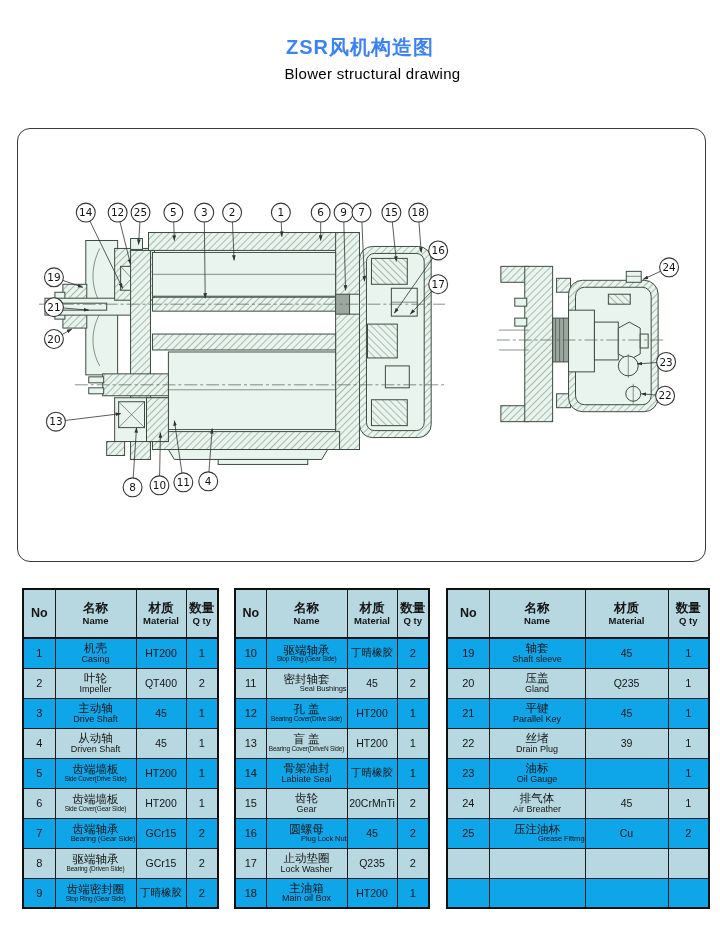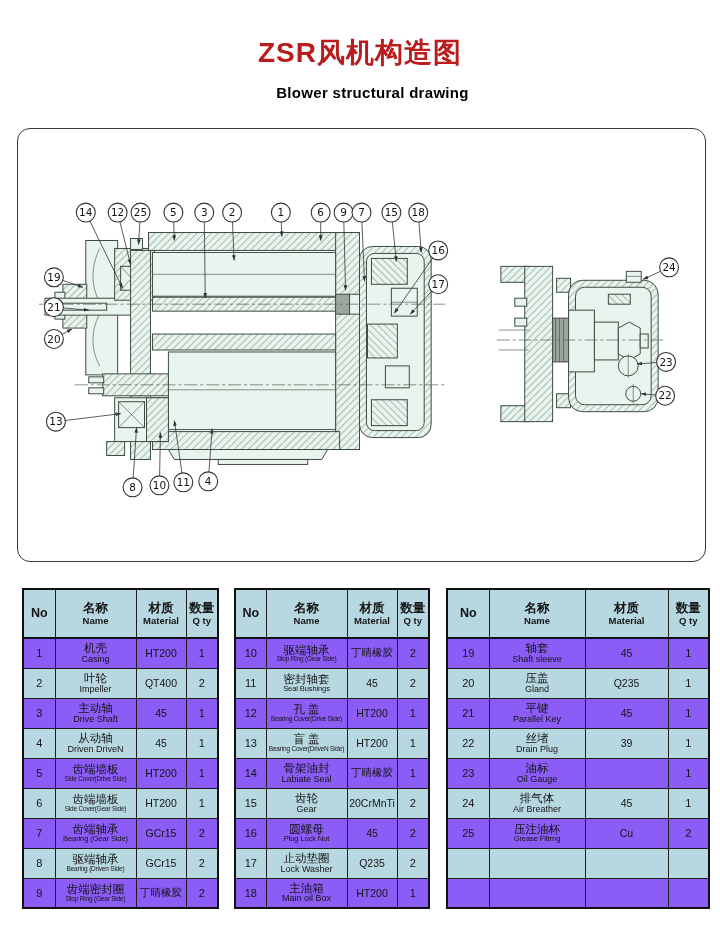--- a/index.html
+++ b/index.html
@@ -6,22 +6,22 @@
     --mint:#e8f4ed; --hatch-line:#5d7568; --outline:#3c4c42;
     --table-blue:#b7d8e1; --ink:#141414;
   }
   *{margin:0;padding:0;box-sizing:border-box;}
   html,body{width:720px;height:934px;background:#fff;overflow:hidden;
     font-family:"Liberation Sans","DejaVu Sans",sans-serif;color:var(--ink);}
   .page{position:relative;width:720px;height:934px;background:#fff;}
 
   
   .title-wrap{position:absolute;top:34px;left:0;width:720px;text-align:center;}
-  .title-zh{font-size:28px;font-weight:bold;letter-spacing:1px;color:#b91c1c;text-align:center;}
-  .title-en{font-size:15px;font-weight:bold;margin-top:12px;color:#000;letter-spacing:.3px;padding-left:25px;}
+  .title-zh{font-size:20px;font-weight:bold;letter-spacing:1px;color:#3b82f6;text-align:center;}
+  .title-en{font-size:15px;font-weight:normal;margin-top:4px;color:#000;letter-spacing:.3px;padding-left:25px;}
 
   
   .panel{position:absolute;left:17px;top:128px;width:689px;height:434px;
     border:1.6px solid #3a3a3a;border-radius:13px;background:#fff;}
   .panel svg{width:100%;height:100%;display:block;}
 
   .mint{fill:var(--mint);stroke:var(--outline);stroke-width:1;}
   .hatch{fill:url(#hatch);stroke:var(--outline);stroke-width:1;}
   .hatch2{fill:url(#hatch2);stroke:var(--outline);stroke-width:1;}
   .gray{fill:#9da69f;stroke:var(--outline);stroke-width:1;}
@@ -29,34 +29,34 @@
   .rib{stroke:#4b5b51;stroke-width:.8;fill:none;}
   .cline{stroke:#51645a;stroke-width:.7;stroke-dasharray:13 3 3 3;fill:none;}
   .p-bg{fill:var(--mint);} .p-line{stroke:var(--hatch-line);stroke-width:.9;}
   .callout-line{stroke:#333;stroke-width:.8;fill:none;marker-end:url(#arrow);}
   .callout-circle{fill:#fff;stroke:#333;stroke-width:1.1;}
   .callout-text{font:10.5px "DejaVu Sans",sans-serif;fill:#111;text-anchor:middle;}
   .arrow-head{fill:#333;}
 
   
   .parts-table{position:absolute;top:588px;border-collapse:collapse;table-layout:fixed;
-    background:#8b5cf6;border:2px solid #111;}
+    background:#0ea5e9;border:2px solid #111;}
   .parts-table th,.parts-table td{border:1px solid #1c1c1c;text-align:center;
     vertical-align:middle;padding:0;overflow:hidden;}
   .parts-table thead tr{height:49px;background:var(--table-blue);}
   .parts-table thead th{border-bottom:2px solid #111;}
   .parts-table tbody tr{height:30px;}
   .parts-table tbody tr:nth-child(even){background:var(--table-blue);}
   .t1{left:22px;width:195px;} .t2{left:234px;width:194px;} .t3{left:446px;width:262px;}
   .h-zh{font-size:12.5px;font-weight:bold;line-height:1.15;}
   .h-en{font-size:9.5px;font-weight:bold;}
   .c-no{font-size:11px;}
   .c-zh{font-size:11.5px;font-weight:normal;line-height:1.1;}
   .c-en{font-size:9px;line-height:1.05;white-space:nowrap;}
-  .c-en.sm{font-size:7.5px;letter-spacing:-.1px;}
+  .c-en.sm{font-size:7.5px;letter-spacing:-.1px;text-align:right;}
   .c-en.xs{font-size:6.5px;letter-spacing:-.2px;}
   .c-mat{font-size:10.5px;} .c-qty{font-size:11px;}
 </style>
 </head>
 <body>
 
 <div class="page">
 
   <div class="title-wrap">
     <div class="title-zh">ZSR风机构造图</div>
@@ -344,21 +344,21 @@
             <div class="c-zh">主动轴</div>
             <div class="c-en">Drive Shaft</div>
           </td>
           <td class="c-mat">45</td>
           <td class="c-qty">1</td>
         </tr>
         <tr>
           <td class="c-no">4</td>
           <td class="">
             <div class="c-zh">从动轴</div>
-            <div class="c-en">Driven DriveN</div>
+            <div class="c-en">Driven Shaft</div>
           </td>
           <td class="c-mat">45</td>
           <td class="c-qty">1</td>
         </tr>
         <tr>
           <td class="c-no">5</td>
           <td class="">
             <div class="c-zh">齿端墙板</div>
             <div class="c-en xs">Side Cover(Drive Side)</div>
           </td>

